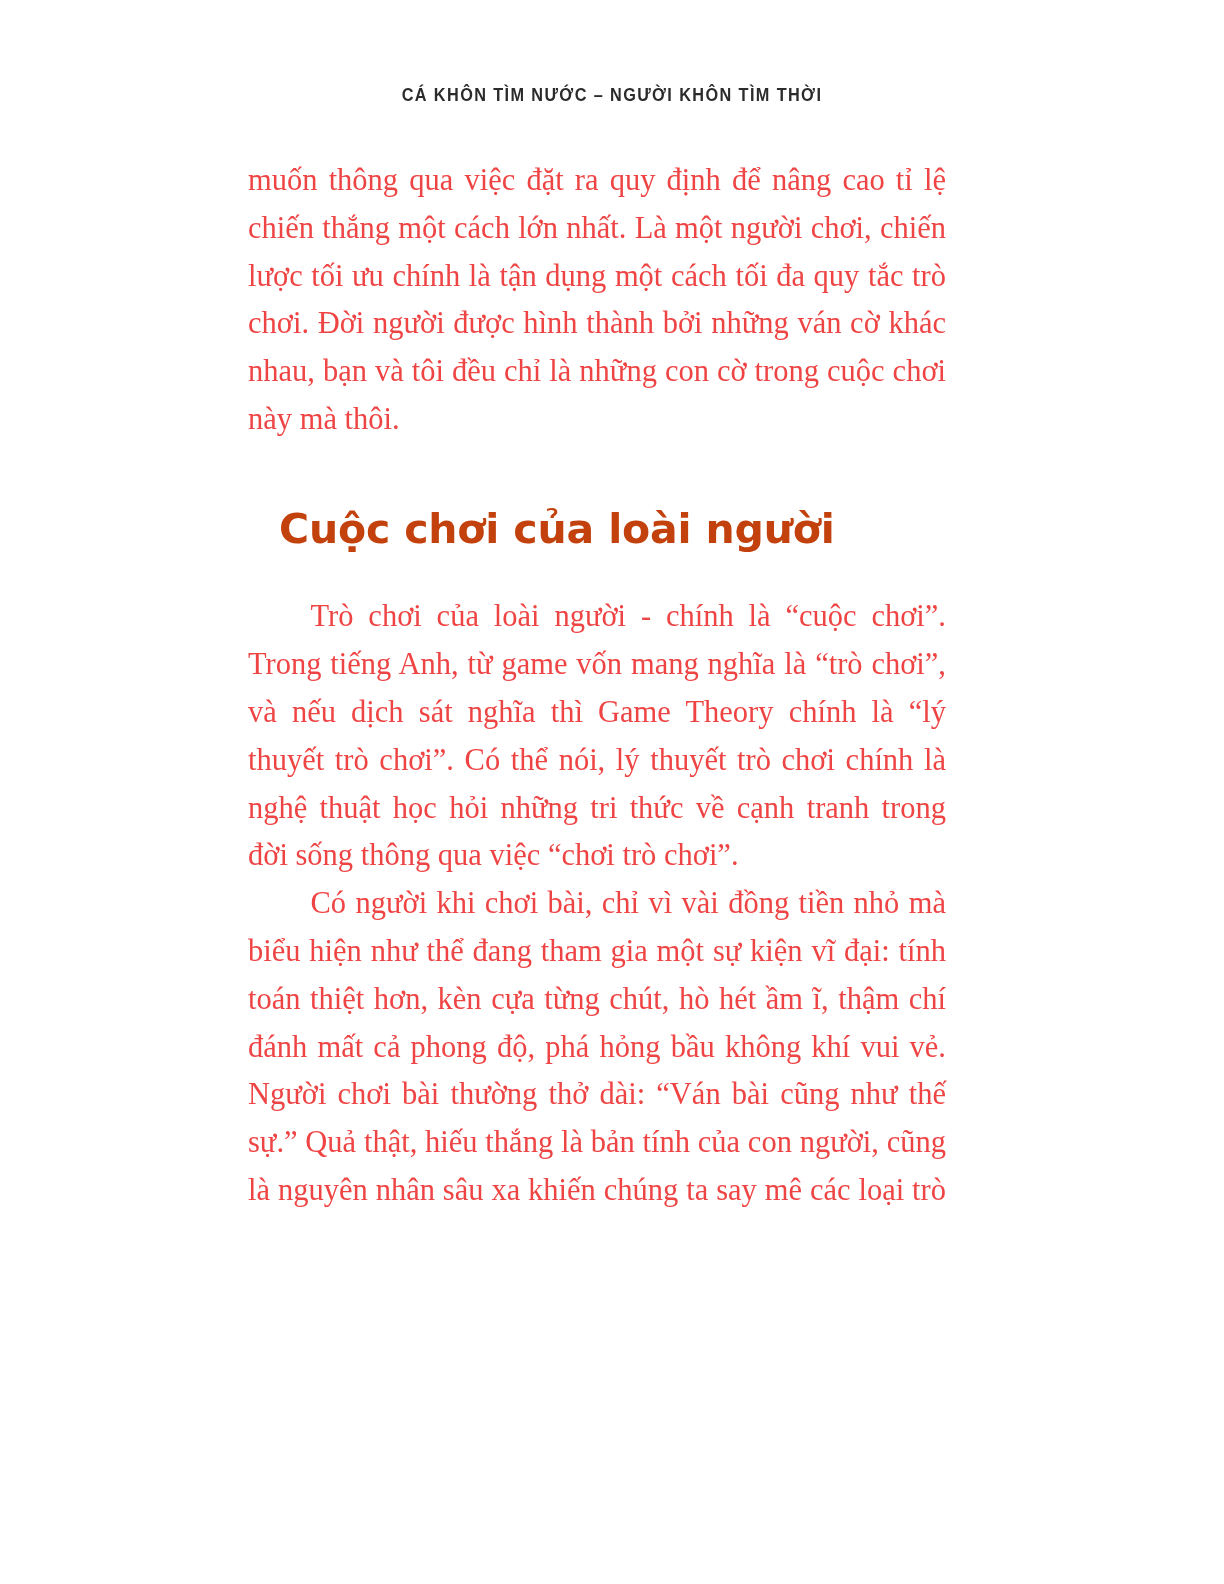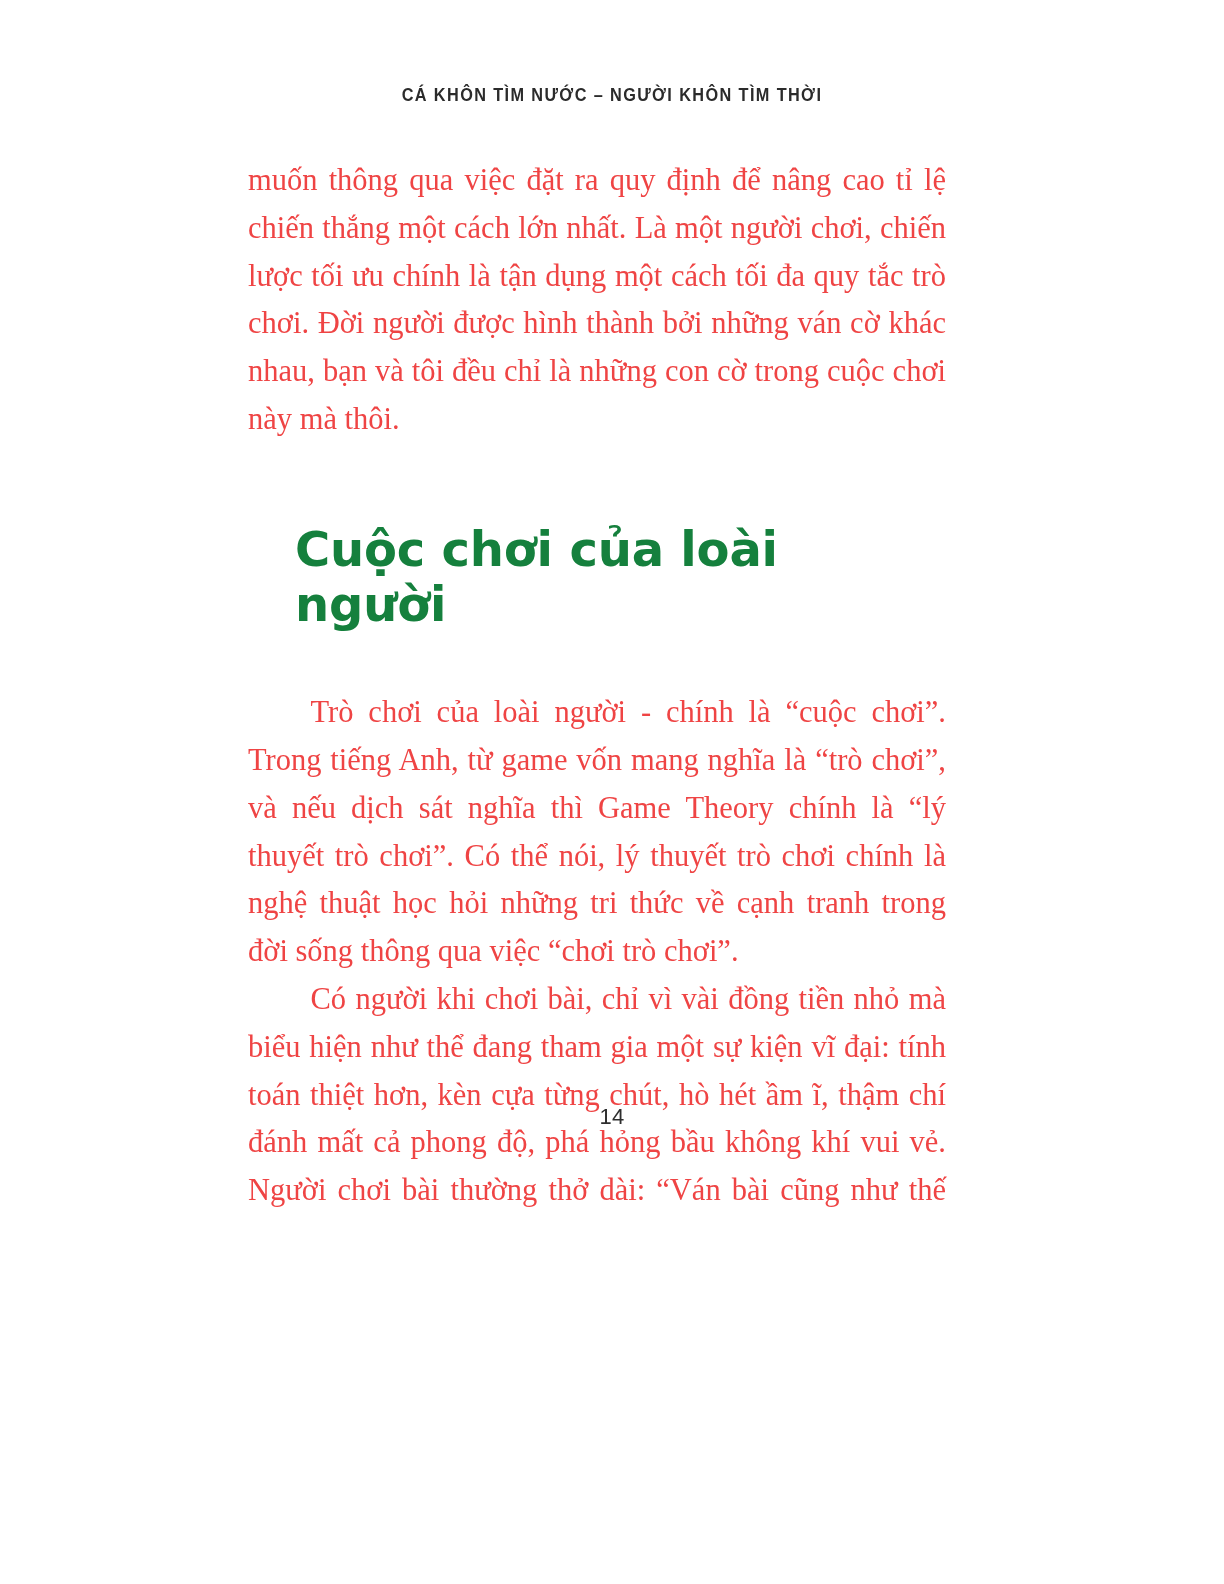--- a/index.html
+++ b/index.html
@@ -59,28 +59,28 @@
     text-indent: 2.05em;
   }
   p.body-par.last-flush::after {
     content: "";
     display: inline-block;
     width: 100%;
   }
 
   
   h2.section-heading {
-    margin: 16px;
+    margin: 0;
     padding: 0;
     font-family: "DejaVu Sans", "Liberation Sans", sans-serif;
     font-weight: 700;
-    font-size: 48px;
+    font-size: 41px;
     line-height: 1.16;
     letter-spacing: -0.004em;
-    color: #15803d;
+    color: #c2410c;
     text-indent: 0;
   }
   .heading-wrap {
     padding-top: 62px;
     padding-bottom: 40px;
     padding-left: 31px;
   }
 
   
   .folio {
@@ -110,15 +110,14 @@
     <div class="heading-wrap">
       <h2 class="section-heading">Cuộc chơi của loài người</h2>
     </div>
 
     <p class="body-par indent">Trò chơi của loài người - chính là “cuộc chơi”. Trong tiếng Anh, từ game vốn mang nghĩa là “trò chơi”, và nếu dịch sát nghĩa thì Game Theory chính là “lý thuyết trò chơi”. Có thể nói, lý thuyết trò chơi chính là nghệ thuật học hỏi những tri thức về cạnh tranh trong đời sống thông qua việc “chơi trò chơi”.</p>
 
     <p class="body-par indent last-flush">Có người khi chơi bài, chỉ vì vài đồng tiền nhỏ mà biểu hiện như thể đang tham gia một sự kiện vĩ đại: tính toán thiệt hơn, kèn cựa từng chút, hò hét ầm ĩ, thậm chí đánh mất cả phong độ, phá hỏng bầu không khí vui vẻ. Người chơi bài thường thở dài: “Ván bài cũng như thế sự.” Quả thật, hiếu thắng là bản tính của con người, cũng là nguyên nhân sâu xa khiến chúng ta say mê các loại trò chơi tranh thắng hay sòng bạc đỏ đen. Bá tước Sandwich đã phát minh ra món bánh mang tên mình chỉ để có thể ăn mà không phải rời bàn cược. Ngay cả một nhân vật vĩ đại như George Washington, trong</p>
 
   </div>
 
-  <div class="folio">14</div>
 
 </div>
 
 </body></html>

